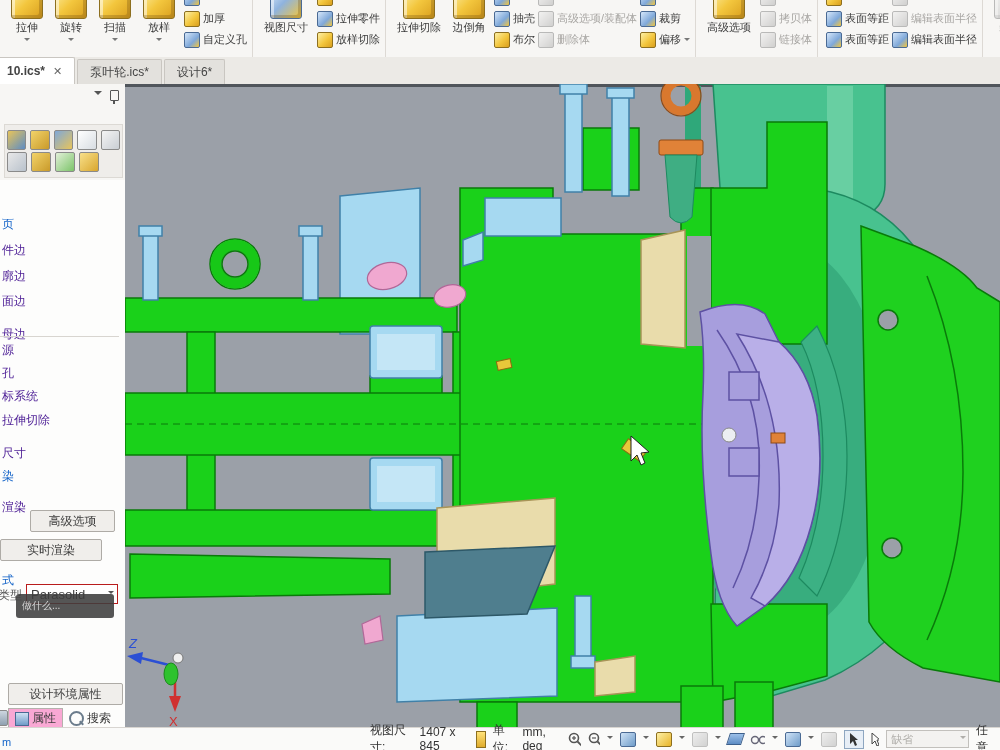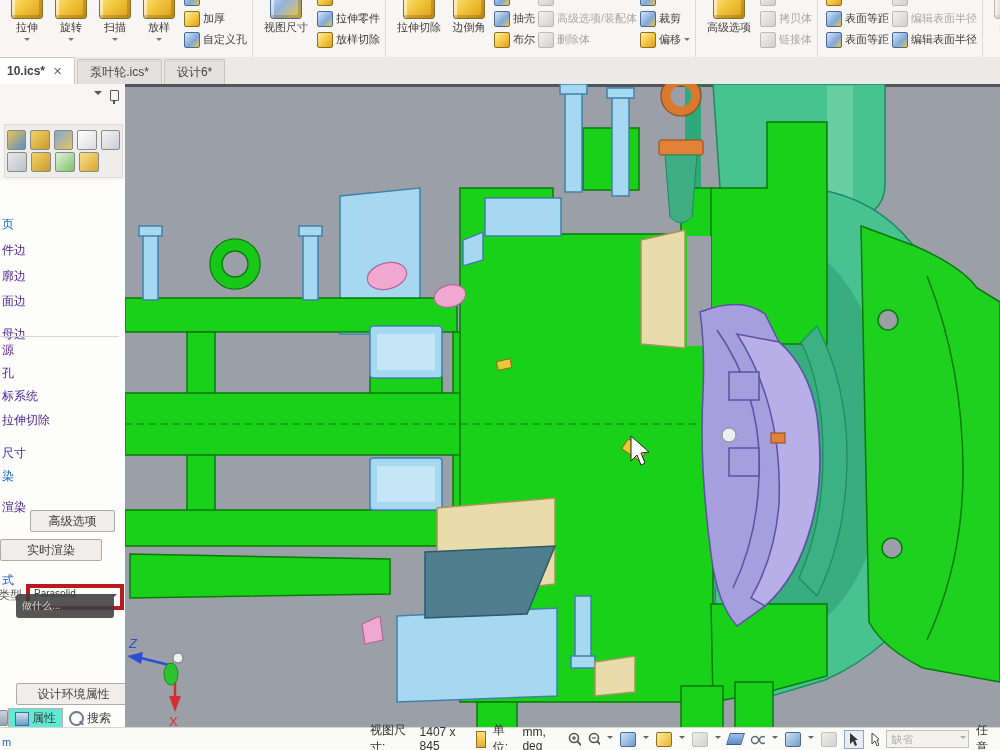--- a/index.html
+++ b/index.html
@@ -44,28 +44,28 @@
   .ppin:after{content:"";position:absolute;left:2px;bottom:-4px;width:1.5px;height:4px;background:#555}
   .ptools{position:absolute;top:40px;left:4px;right:2px;background:#efedea;border:1px solid #dcd9d4;padding:3px 2px}
   .ptrow{display:flex;gap:4px;margin:2px 0}
   .pticon{width:18px;height:18px;border-radius:2px;border:1px solid #8a8a8a}
   .plistbg{position:absolute;top:96px;left:0;right:0;bottom:0;background:#fdfdfc}
   .pitem{position:absolute;left:2px;font-size:12px;color:#4c1d95;white-space:nowrap}
   .pitem.blue{color:#1464c8}
   .psep{position:absolute;left:0;right:6px;height:1px;background:#d8d5d0}
   .pbtn{position:absolute;height:20px;background:#f0eeeb;border:1px solid #aeaba6;font-size:12px;
         display:flex;align-items:center;justify-content:center;border-radius:2px;cursor:pointer}
-  .pselect{position:absolute;height:18px;background:#fff;border:4px solid #b91c1c;font-size:10px;
-           display:flex;align-items:flex-start;padding-left:4px}
+  .pselect{position:absolute;height:18px;background:#fff;border:1px solid #b91c1c;font-size:13px;
+           display:flex;align-items:center;padding-left:4px}
   .pselect .sc{position:absolute;right:3px;top:6px;width:0;height:0;border:3.5px solid transparent;border-top-color:#555}
   .ptip{position:absolute;background:rgba(62,62,62,.88);color:#d8d8d8;font-size:10px;border-radius:3px;
         display:flex;align-items:center;padding:0 6px;z-index:5}
   .ptabs{position:absolute;bottom:0;left:0;right:0;height:20px;display:flex;align-items:center;font-size:12px}
   .ptab{display:flex;align-items:center;gap:3px;padding:1px 6px}
-  .ptab.active{background:#5eead4;border:1px solid #b5b2ad;border-bottom:none}
+  .ptab.active{background:#f9a8d4;border:1px solid #b5b2ad;border-bottom:none}
   .micon{width:11px;height:11px;border-radius:50%;border:2px solid #6b7c8c;position:relative;flex:none}
   .micon:after{content:"";position:absolute;width:5px;height:2px;background:#6b7c8c;transform:rotate(45deg);left:8px;top:9px}
   .bluesq{width:12px;height:12px;background:linear-gradient(#cfe0f2,#6f9cc9);border:1px solid #4a6a94;flex:none}
 
   
   .viewport{position:absolute;top:84px;left:125px;right:0;bottom:22px;background:#9ba0a8;cursor:default}
   .viewport svg{display:block}
 
   
   .statusbar{position:absolute;left:0;right:0;bottom:0;height:22px;background:#fafaf9;border-top:1px solid #d8d5d1;
@@ -310,21 +310,21 @@
   <div class="pbtn" style="top:455px;left:0;width:100px">实时渲染</div>
   <div class="pitem blue" style="top:488px">式</div>
 
   <div class="pitem" style="top:503px;left:-14px;color:#555">核类型</div>
   <div class="pselect" style="top:500px;left:26px;width:86px">
     <span>Parasolid</span>
     <span class="sc"></span>
   </div>
   <div class="ptip" style="top:510px;left:16px;width:86px;height:24px">做什么...</div>
 
-  <div class="pbtn" style="top:599px;left:16px;width:113px">设计环境属性</div>
+  <div class="pbtn" style="top:599px;left:8px;width:113px">设计环境属性</div>
 
   <div class="ptabs">
     <div class="pticon" style="width:10px;height:14px;margin-left:-4px;background:linear-gradient(#cdd6df,#8fa0b0)"></div>
     <div class="ptab active">
       <span class="bluesq"></span>
       <span>属性</span>
     </div>
     <div class="ptab">
       <span class="micon"></span>
       <span>搜索</span>

